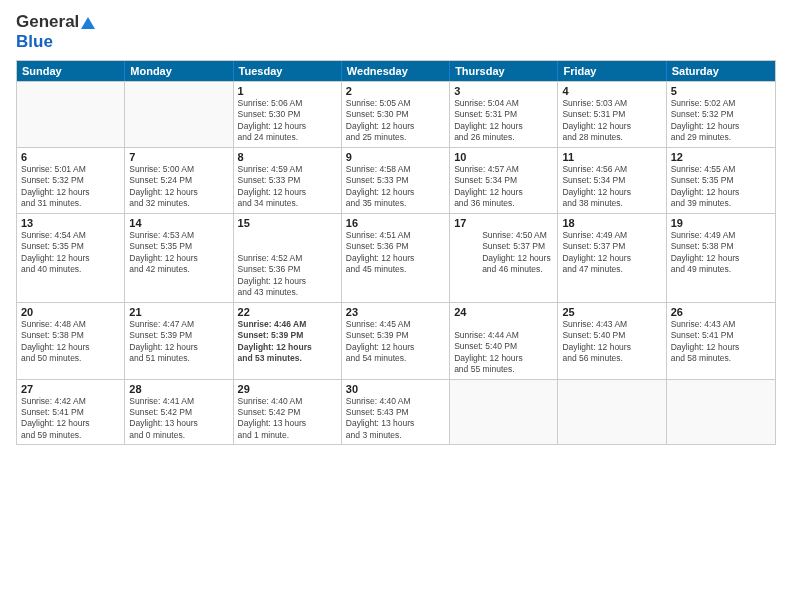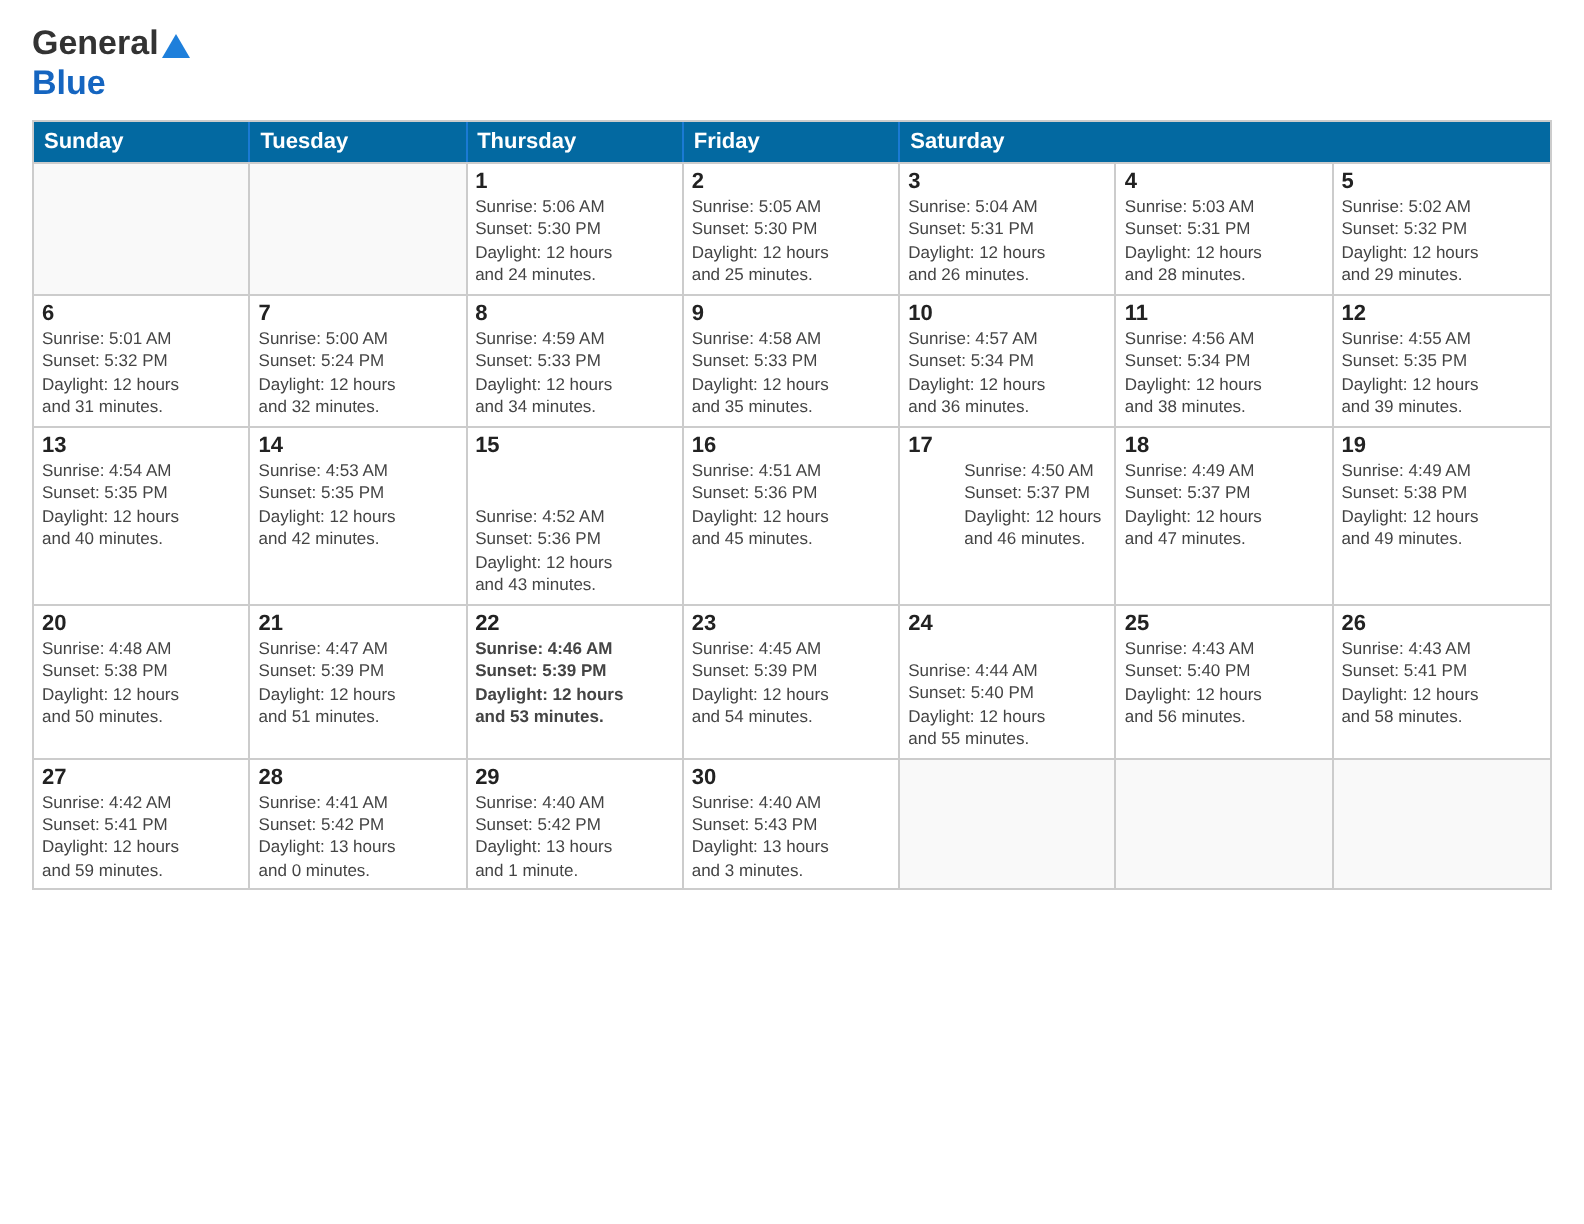--- a/index.html
+++ b/index.html
@@ -113,21 +113,23 @@
     </div>
     <div class="title-area">
       <div class="month-title"></div>
       <div class="subtitle"></div>
     </div>
   </div>
 
   <div class="calendar">
     <div class="cal-header">
     <div class="cal-header-cell">Sunday</div>
+        <div class="cal-header-cell">Monday</div>
         <div class="cal-header-cell">Tuesday</div>
+        <div class="cal-header-cell">Wednesday</div>
         <div class="cal-header-cell">Thursday</div>
         <div class="cal-header-cell">Friday</div>
         <div class="cal-header-cell">Saturday</div>
       </div>
     <div class="cal-body">
     <div class="cal-week">
           <div class="cal-cell empty"></div>
           <div class="cal-cell empty"></div>
           <div class="cal-cell">
             <div class="day-num">1</div>

